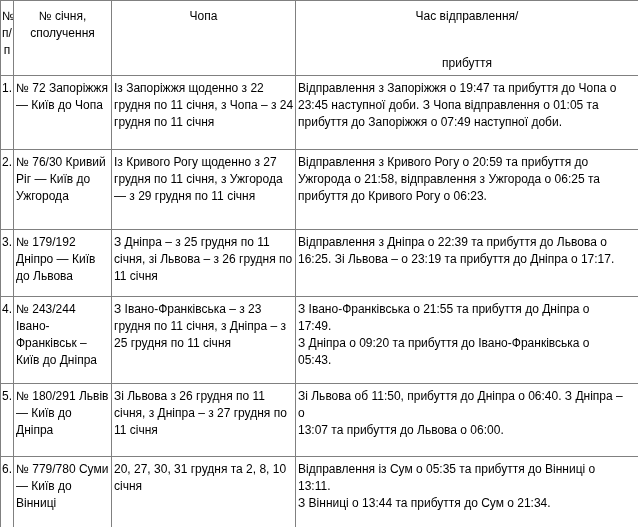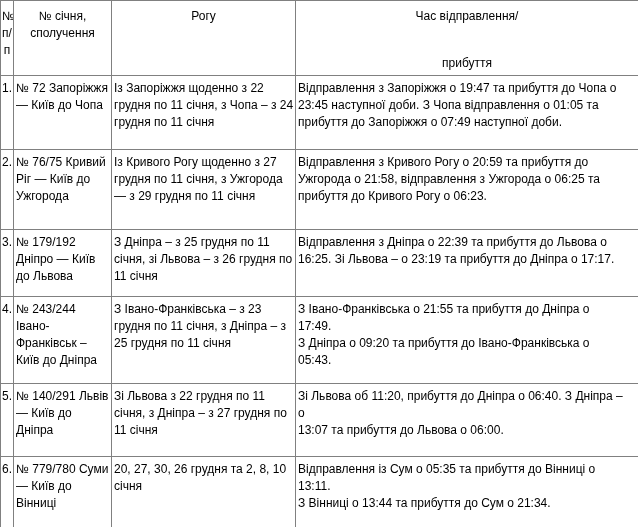--- a/index.html
+++ b/index.html
@@ -57,40 +57,40 @@
   <colgroup>
     <col class="c1">
       <col class="c2">
       <col class="c3">
       <col class="c4">
   </colgroup>
   <tbody>
       <tr class="hdr">
     <th>№ п/п</th>
     <th>№ січня, сполучення</th>
-    <th>Рогу</th>
+    <th>Чопа</th>
     <th>
       <div>Час відправлення/</div>
       <div class="hdr-line2">прибуття</div>
     </th>
   </tr>
   <tr class="r0">
     <td class="cell-num">1.</td>
     <td class="pre">№ 72 Запоріжжя
 — Київ до Чопа</td>
     <td class="pre">Із Запоріжжя щоденно з 22
 грудня по 11 січня, з Чопа – з 24
 грудня по 11 січня</td>
     <td class="pre cell-time">Відправлення з Запоріжжя о 19:47 та прибуття до Чопа о
 23:45 наступної доби. З Чопа відправлення о 01:05 та
 прибуття до Запоріжжя о 07:49 наступної доби.</td>
   </tr>
   <tr class="r1">
     <td class="cell-num">2.</td>
-    <td class="pre">№ 76/75 Кривий
+    <td class="pre">№ 76/30 Кривий
 Ріг — Київ до
 Ужгорода</td>
     <td class="pre">Із Кривого Рогу щоденно з 27
 грудня по 11 січня, з Ужгорода
 — з 29 грудня по 11 січня</td>
     <td class="pre cell-time">Відправлення з Кривого Рогу о 20:59 та прибуття до
 Ужгорода о 21:58, відправлення з Ужгорода о 06:25 та
 прибуття до Кривого Рогу о 06:23.</td>
   </tr>
   <tr class="r2">
@@ -111,33 +111,33 @@
 Франківськ –
 Київ до Дніпра</td>
     <td class="pre">З Івано-Франківська – з 23
 грудня по 11 січня, з Дніпра – з
 25 грудня по 11 січня</td>
     <td class="pre cell-time">З Івано-Франківська о 21:55 та прибуття до Дніпра о 17:49.
 З Дніпра о 09:20 та прибуття до Івано-Франківська о 05:43.</td>
   </tr>
   <tr class="r4">
     <td class="cell-num">5.</td>
-    <td class="pre">№ 140/291 Львів
+    <td class="pre">№ 180/291 Львів
 — Київ до
 Дніпра</td>
-    <td class="pre">Зі Львова з 22 грудня по 11
+    <td class="pre">Зі Львова з 26 грудня по 11
 січня, з Дніпра – з 27 грудня по
 11 січня</td>
-    <td class="pre cell-time">Зі Львова об 11:20, прибуття до Дніпра о 06:40. З Дніпра – о
+    <td class="pre cell-time">Зі Львова об 11:50, прибуття до Дніпра о 06:40. З Дніпра – о
 13:07 та прибуття до Львова о 06:00.</td>
   </tr>
   <tr class="r5">
     <td class="cell-num">6.</td>
     <td class="pre">№ 779/780 Суми
 — Київ до
 Вінниці</td>
-    <td class="pre">20, 27, 30, 26 грудня та 2, 8, 10
+    <td class="pre">20, 27, 30, 31 грудня та 2, 8, 10
 січня</td>
     <td class="pre cell-time">Відправлення із Сум о 05:35 та прибуття до Вінниці о 13:11.
 З Вінниці о 13:44 та прибуття до Сум о 21:34.</td>
   </tr>
 </tbody>
   </table>
 
 </body></html>

